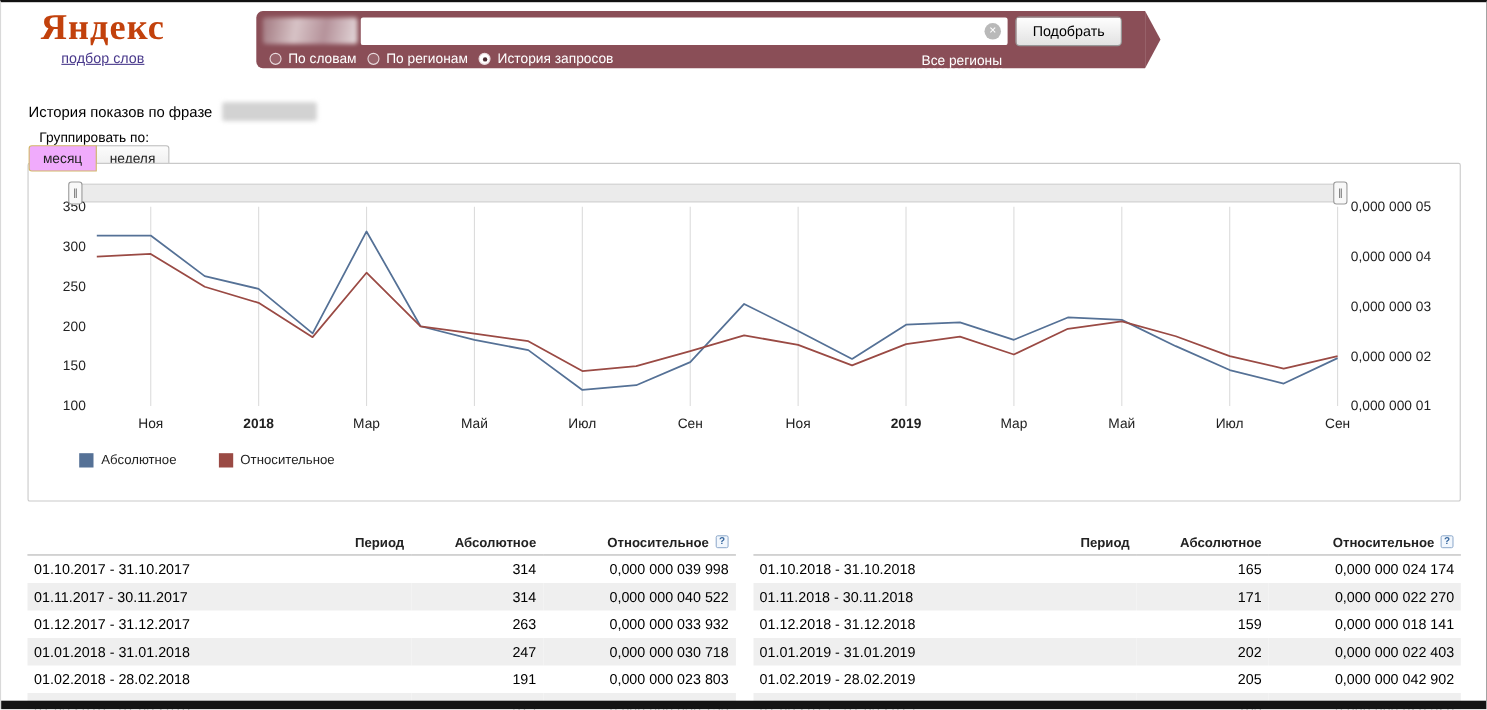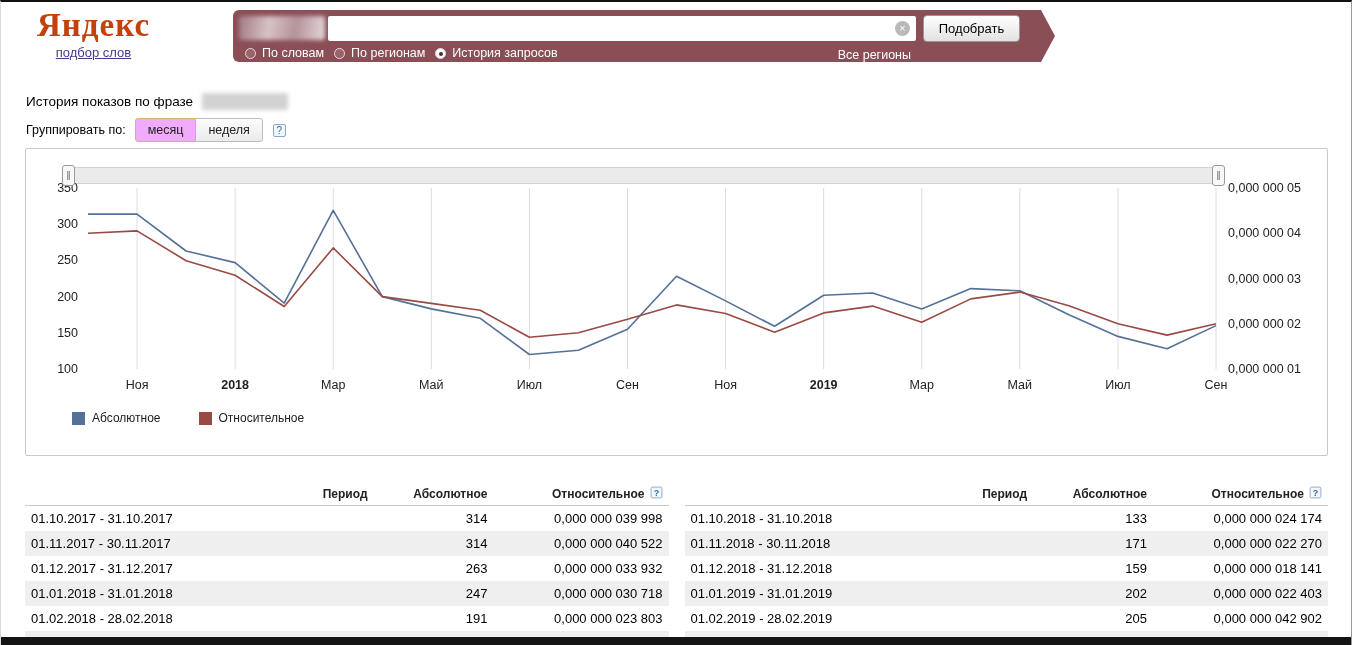--- a/index.html
+++ b/index.html
@@ -63,21 +63,21 @@
     content:""; position:absolute; left:3px; top:3px; width:4px; height:4px;
     background:#4a2a30; border-radius:50%;
   }
   .regions-link {
     position:absolute; right:130px; top:38px; color:#fff; font-size:12.5px;
     border-bottom:1px dashed rgba(255,255,255,0.75); cursor:pointer;
   }
   
   .page-title { position:absolute; left:25px; top:91px; display:flex; gap:9px; align-items:center; font-size:13.5px; }
   .blur-phrase { width:86px; height:17px; background:#d2d2d2; border-radius:2px; filter:blur(2px); }
-  .controls { position:absolute; left:25px; top:116px; display:flex; align-items:center; font-size:12.5px; }
+  .controls { position:absolute; left:25px; top:116px; display:flex; align-items:center; font-size:12.5px;flex-direction:column; }
   .group-label { margin-right:9px; }
   .btn-group { display:flex; }
   .btn-group + .btn-group { margin-left:24px; }
   .tab {
     padding:4px 12px; border:1px solid #bdbdbd; background:linear-gradient(#fcfcfc,#ebebeb);
     margin-left:-1px; font-size:12.5px; color:#222; cursor:pointer; position:relative;
     font-family:"Liberation Sans", sans-serif;
   }
   .tab:first-child { border-radius:3px 0 0 3px; margin-left:0; }
   .tab:last-child { border-radius:0 3px 3px 0; }
@@ -276,21 +276,21 @@
         <thead>
           <tr>
             <th class="col-period">Период</th>
             <th class="col-absolute">Абсолютное</th>
             <th class="col-relative">Относительное<span class="help">?</span></th>
           </tr>
         </thead>
         <tbody>
           <tr>
             <td class="col-period">01.10.2018 - 31.10.2018</td>
-            <td class="col-absolute">133</td>
+            <td class="col-absolute">165</td>
             <td class="col-relative">0,000 000 024 174</td>
           </tr>
           <tr>
             <td class="col-period">01.11.2018 - 30.11.2018</td>
             <td class="col-absolute">171</td>
             <td class="col-relative">0,000 000 022 270</td>
           </tr>
           <tr>
             <td class="col-period">01.12.2018 - 31.12.2018</td>
             <td class="col-absolute">159</td>

